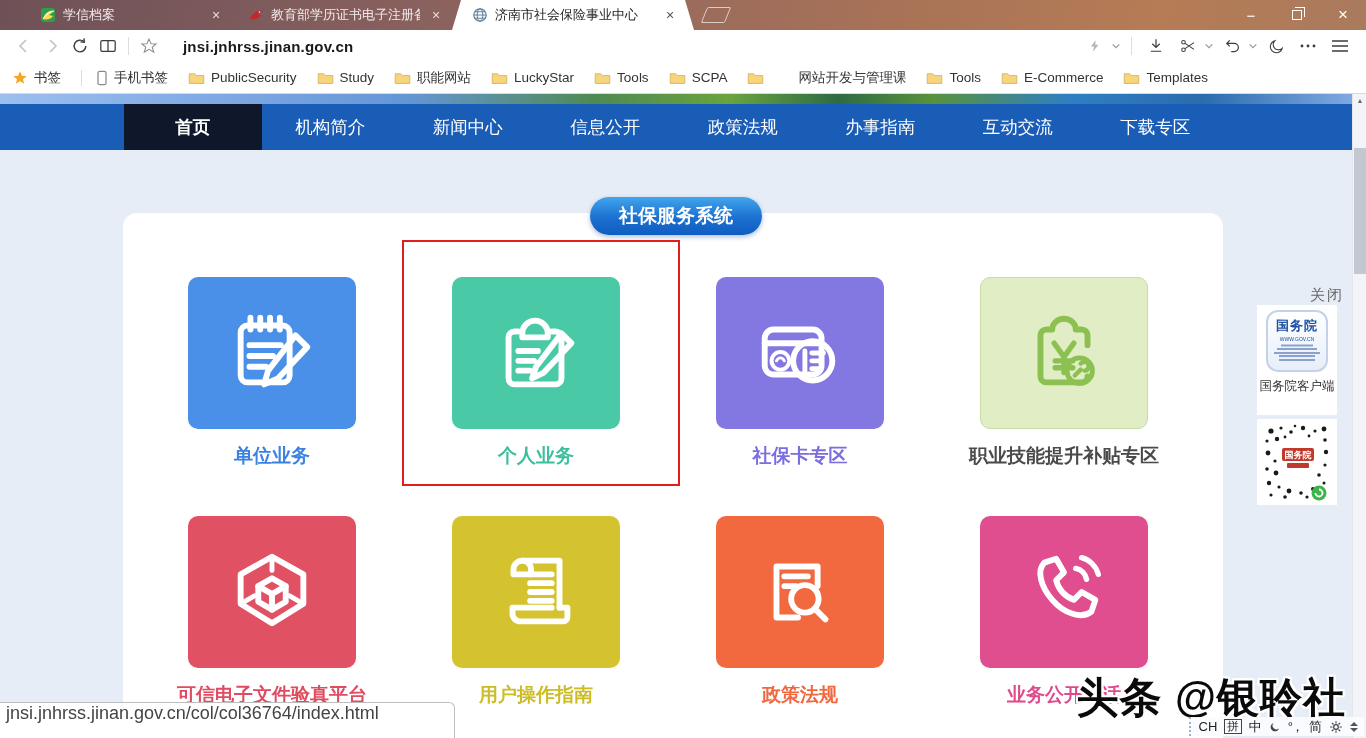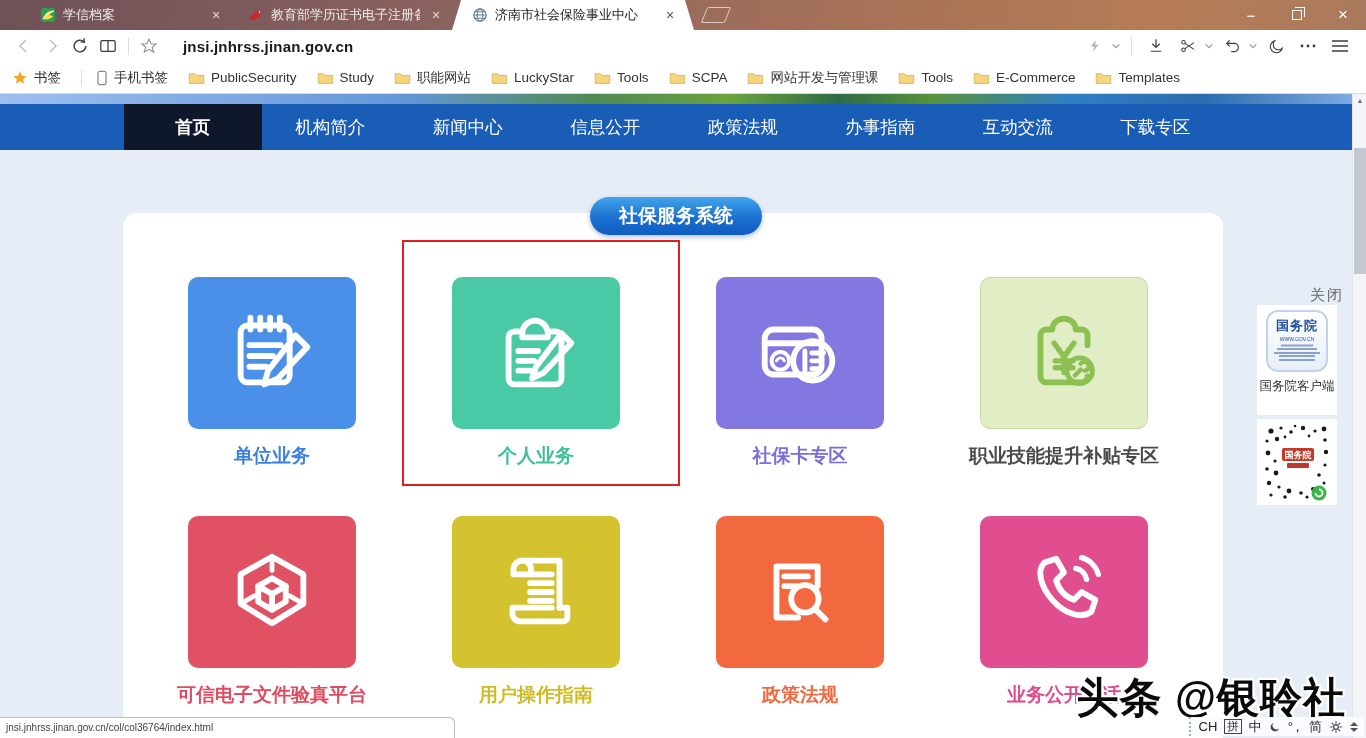--- a/index.html
+++ b/index.html
@@ -34,21 +34,21 @@
   #urltext { font-size:15px; color:#1a1a1a; font-weight:600; margin-left:20px; letter-spacing:.2px; }
   #tb-right { margin-left:auto; display:flex; align-items:center; gap:4px; }
   .chev { width:10px; height:10px; margin-left:-2px; }
 
   
   #bookmarks { position:absolute; top:62px; left:0; width:1366px; height:32px; background:#fff;
     border-bottom:1px solid #d5dade; display:flex; align-items:center; padding-left:12px; font-size:13.5px; color:#333; }
   .bm { display:flex; align-items:center; margin-right:20px; white-space:nowrap; }
   .bm svg, .bm .bmicon { margin-right:6px; }
   .bm-sep { width:1px; height:16px; background:#ddd; margin:0 14px 0 0; }
-  .bm.trunc { max-width:178px; overflow:hidden; }
+  .bm.trunc { max-width:178px; overflow:hidden;gap:28px; }
 
   
   #page { position:absolute; top:94px; left:0; width:1352px; height:644px; background:#e7edf6; overflow:hidden; }
   #banner { position:absolute; top:0; left:0; width:1352px; height:10px;
     background:linear-gradient(90deg,#9cbfee 0%,#7fa9e4 16%,#6496d6 30%,#4f8a52 44%,#6aa33e 54%,#2e6b45 62%,#58923c 69%,#2f7fc2 79%,#2b6cae 89%,#7fa9e0 100%); }
   #nav { position:absolute; top:10px; left:0; width:1352px; height:46px; background:#1a5db6; }
   #nav-items { position:absolute; left:124px; top:0; height:46px; display:flex; }
   .nav-item { width:137.5px; line-height:46px; text-align:center; color:#fff; font-size:17.5px; }
   .nav-item.active { background:#0f172a; font-weight:bold; }
 
@@ -84,23 +84,23 @@
   #watermark { position:absolute; top:576px; right:6px; font-size:42px; font-weight:900; color:#0a0a0a;
     letter-spacing:1px; white-space:nowrap;
     text-shadow:-2px -2px 0 #fff,2px -2px 0 #fff,-2px 2px 0 #fff,2px 2px 0 #fff,0 -2px 0 #fff,0 2px 0 #fff,-2px 0 0 #fff,2px 0 0 #fff; }
 
   
   #scrollbar { position:absolute; top:94px; right:0; width:14px; height:644px; background:#f2f4f7; border-left:1px solid #e3e6ea; }
   #sb-up { width:14px; height:14px; text-align:center; font-size:7px; line-height:14px; color:#6d6d6d; }
   #sb-thumb { position:absolute; top:54px; left:1px; width:12px; height:126px; background:#c3c8d0; }
 
   
-  #status-tip { position:absolute; left:0; bottom:0; height:21px; min-width:455px; background:#fff;
+  #status-tip { position:absolute; left:0; bottom:0; height:36px; min-width:455px; background:#fff;
     border:1px solid #bdbdbd; border-left:none; border-bottom:none; border-radius:0 6px 0 0;
-    font-size:10px; color:#444; line-height:20px; padding:0 12px 16px 6px; }
+    font-size:18px; color:#444; line-height:20px; padding:0 12px 16px 6px; }
 
   
   #ime { position:absolute; right:2px; bottom:2px; height:19px; display:flex; align-items:center; gap:7px;
     background:rgba(250,252,255,.95); padding:0 6px 0 8px; font-size:13px; color:#222;
     border-left:2px dotted #9db0c8; }
   #ime .boxed { border:1px solid #444; font-size:11.5px; line-height:13px; padding:0 2px; }
   .updown { display:flex; flex-direction:column; gap:2px; }
   .updown i { width:0; height:0; border-left:4px solid transparent; border-right:4px solid transparent; }
   .updown .up { border-bottom:4px solid #555; }
   .updown .dn { border-top:4px solid #555; }

